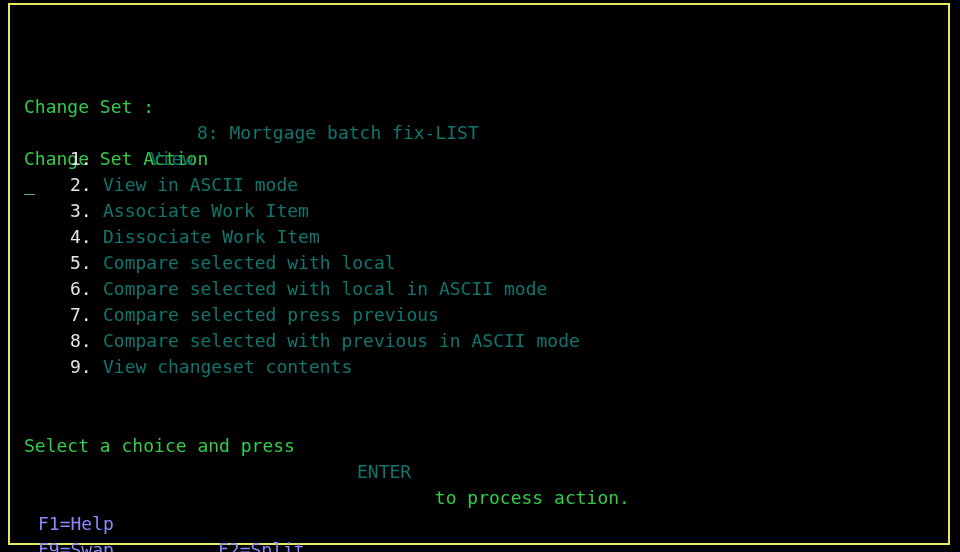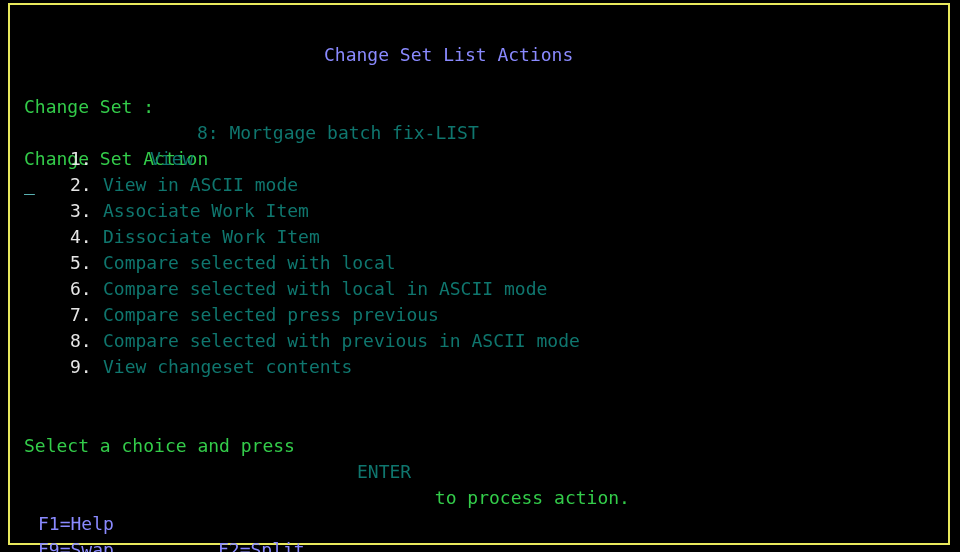--- a/index.html
+++ b/index.html
@@ -57,23 +57,20 @@
 </style>
 </head>
 <body>
 
 <div id="screen">
 
   <div id="frame"></div>
 
   <div class="term">
 
-    <div class="row" style="top:16px;">
-      <span class="cell c-blue" style="left:324px;">Change Set List Actions</span>
-    </div>
 
     <div class="row" style="top:68px;">
       <span class="cell c-green" style="left:24px;">Change Set :</span>
       <span class="cell c-cyan" style="left:197px;">8: Mortgage batch fix-LIST</span>
     </div>
 
     <div class="row" style="top:120px;">
       <span class="cell c-green" style="left:24px;">Change Set Action</span>
     </div>
 

